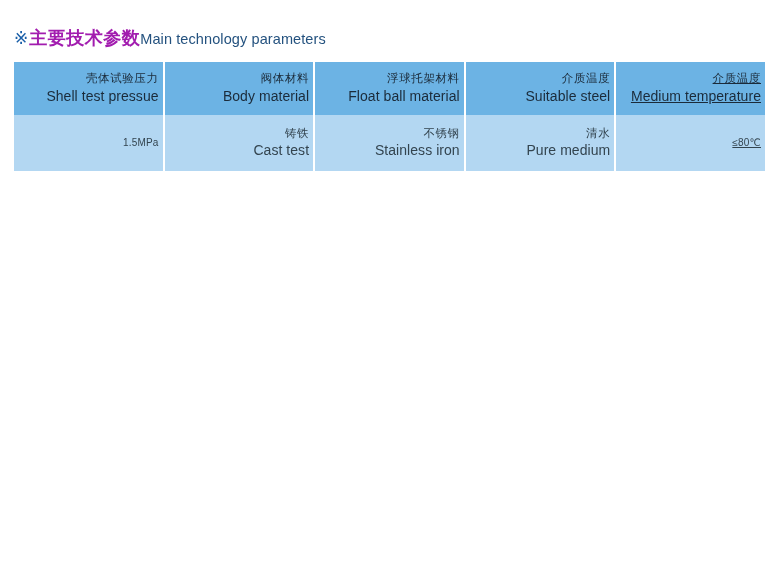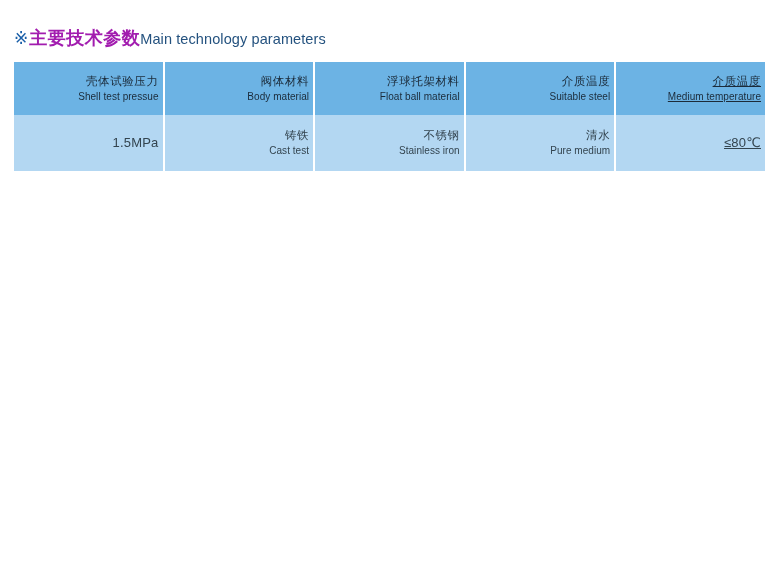--- a/index.html
+++ b/index.html
@@ -88,27 +88,27 @@
     padding: 4px 4px;
   }
 
   .cell-cn {
     font-size: 11.5px;
     line-height: 1.35;
     letter-spacing: 0.6px;
     display: block;
   }
   .cell-en {
-    font-size: 10px;
+    font-size: 14px;
     line-height: 1.35;
     letter-spacing: 0.05px;
     display: block;
   }
   .cell-single {
-    font-size: 13px;
+    font-size: 10px;
     line-height: 1.35;
     display: block;
     letter-spacing: 0.2px;
   }
   .cell-cn:empty,
   .cell-en:empty {
     display: none;
   }
 </style>
 </head>

